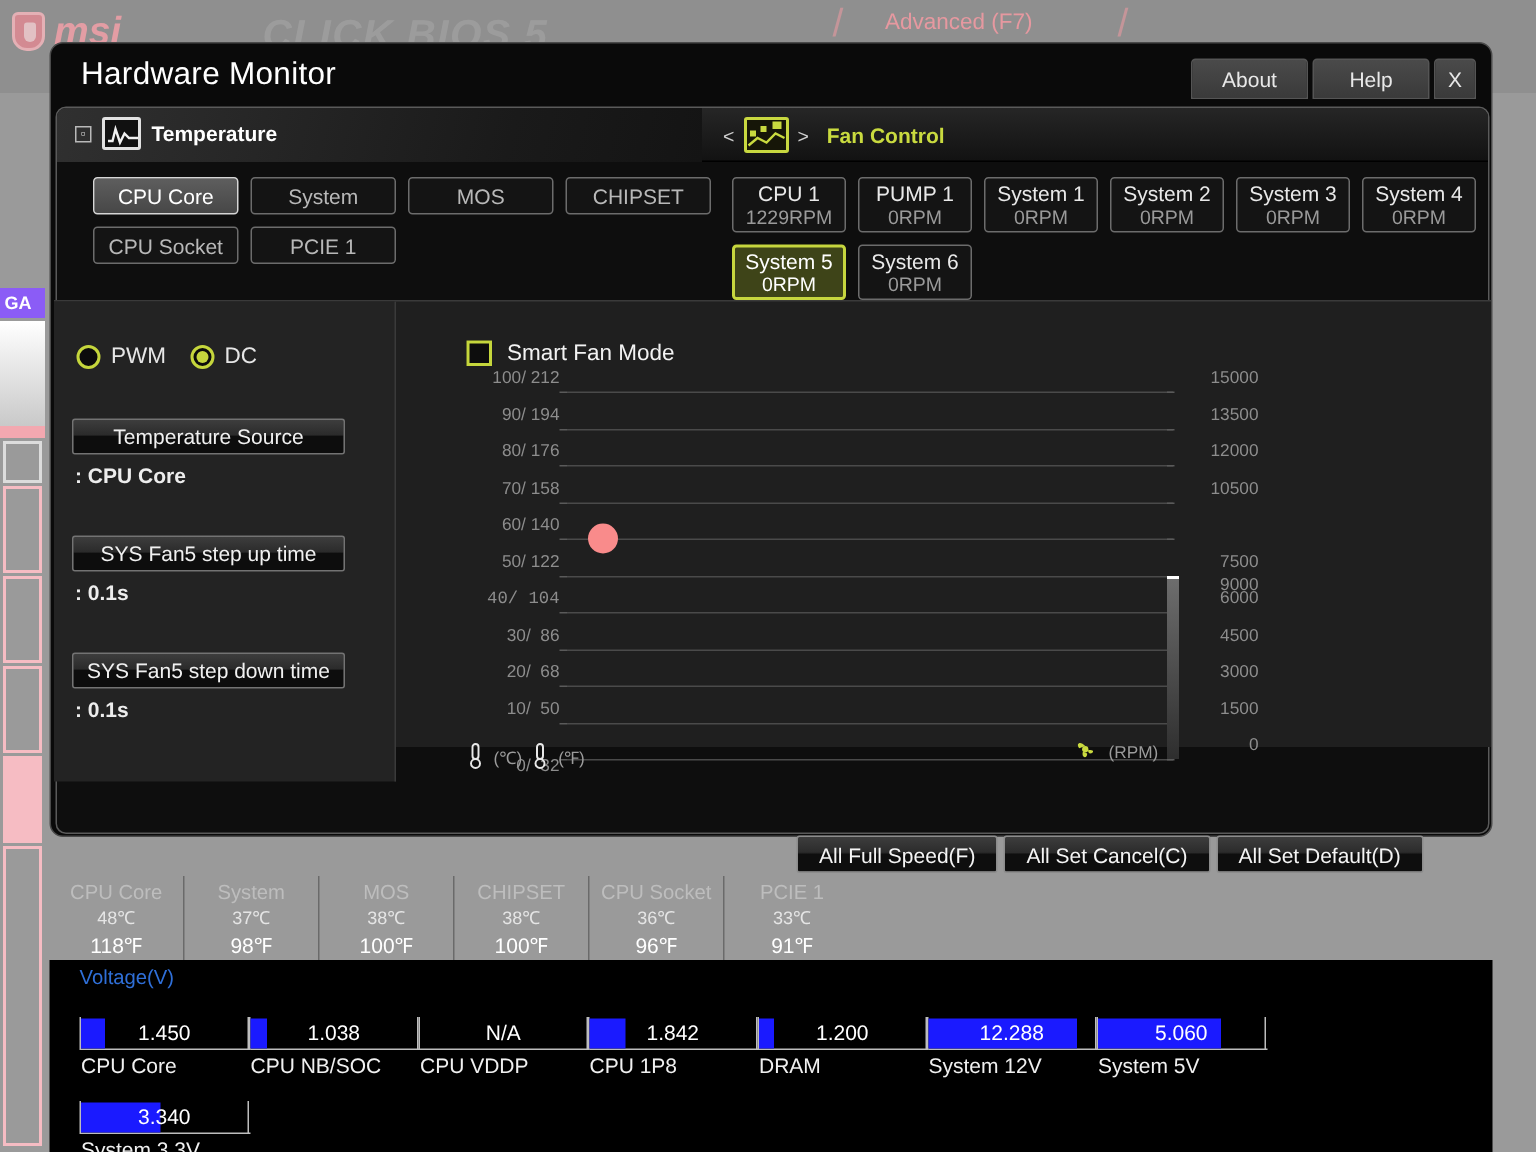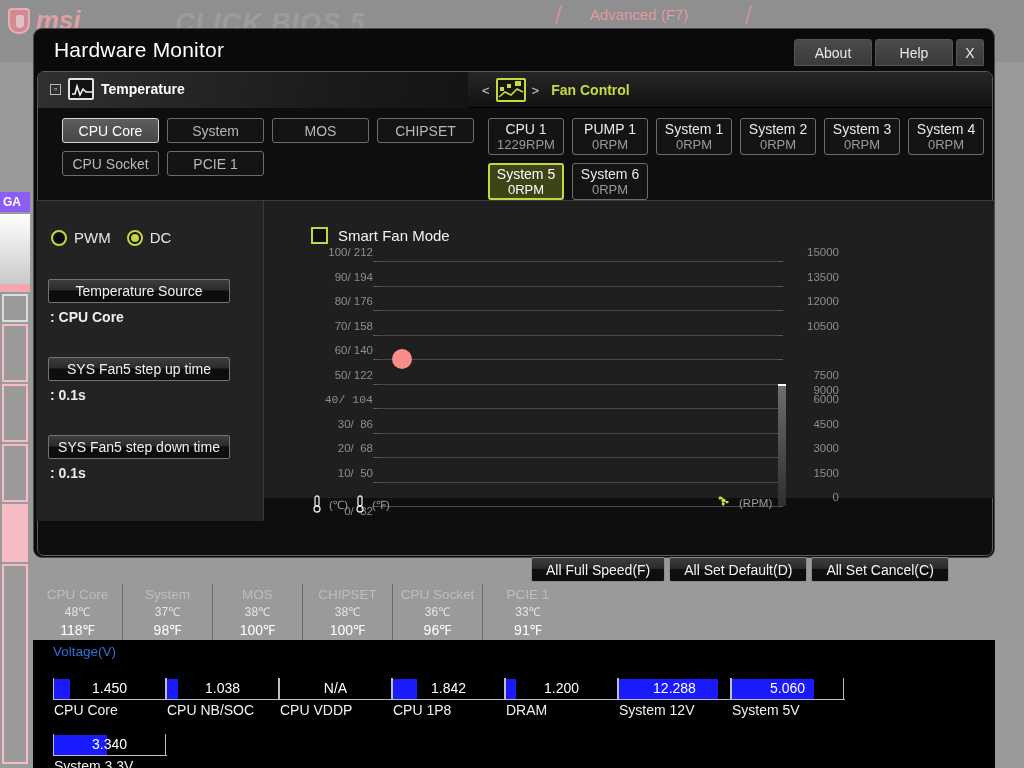--- a/index.html
+++ b/index.html
@@ -578,22 +578,22 @@
         </span>
         <span class="unitlab">(RPM)</span>
       </div>
 
     <div class="vslider" style="top: 182.5px; height: 122.5px;"></div>
       </div>
   </div>
 
   <div class="botbtns">
     <div class="bigbtn">All Full Speed(F)</div>
+    <div class="bigbtn">All Set Cancel(C)</div>
     <div class="bigbtn">All Set Default(D)</div>
-    <div class="bigbtn">All Set Cancel(C)</div>
   </div>
 
   <div class="tempstrip">
     <div class="tcell">
       <div class="nm">CPU Core</div>
       <div class="c">48℃</div>
       <div class="f">118℉</div>
     </div>
     <div class="tcell">
       <div class="nm">System</div>

